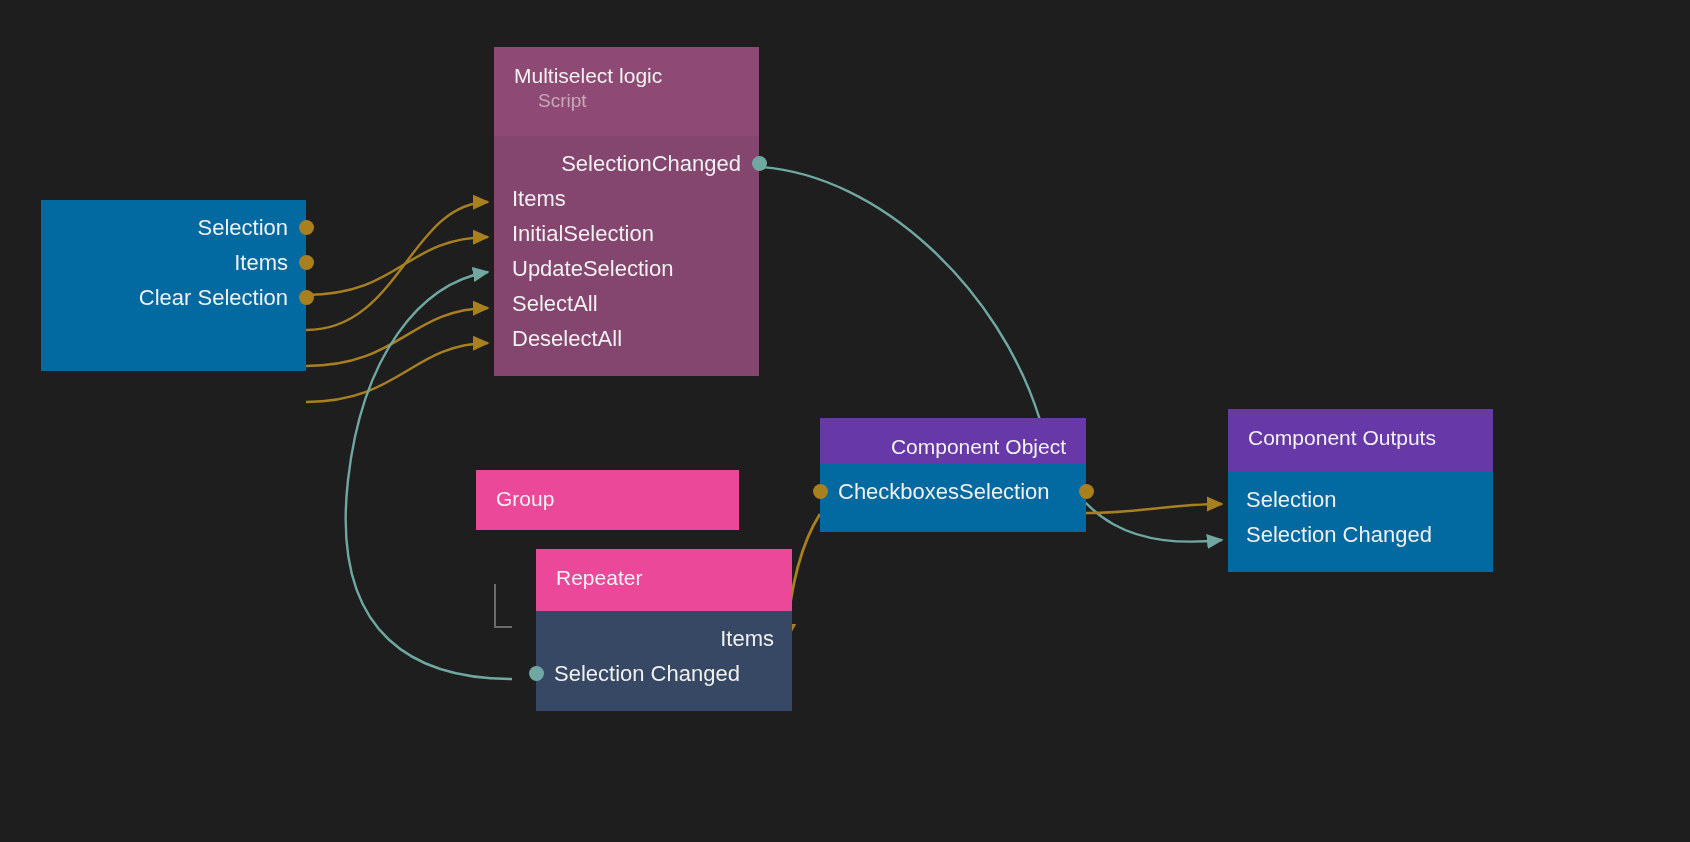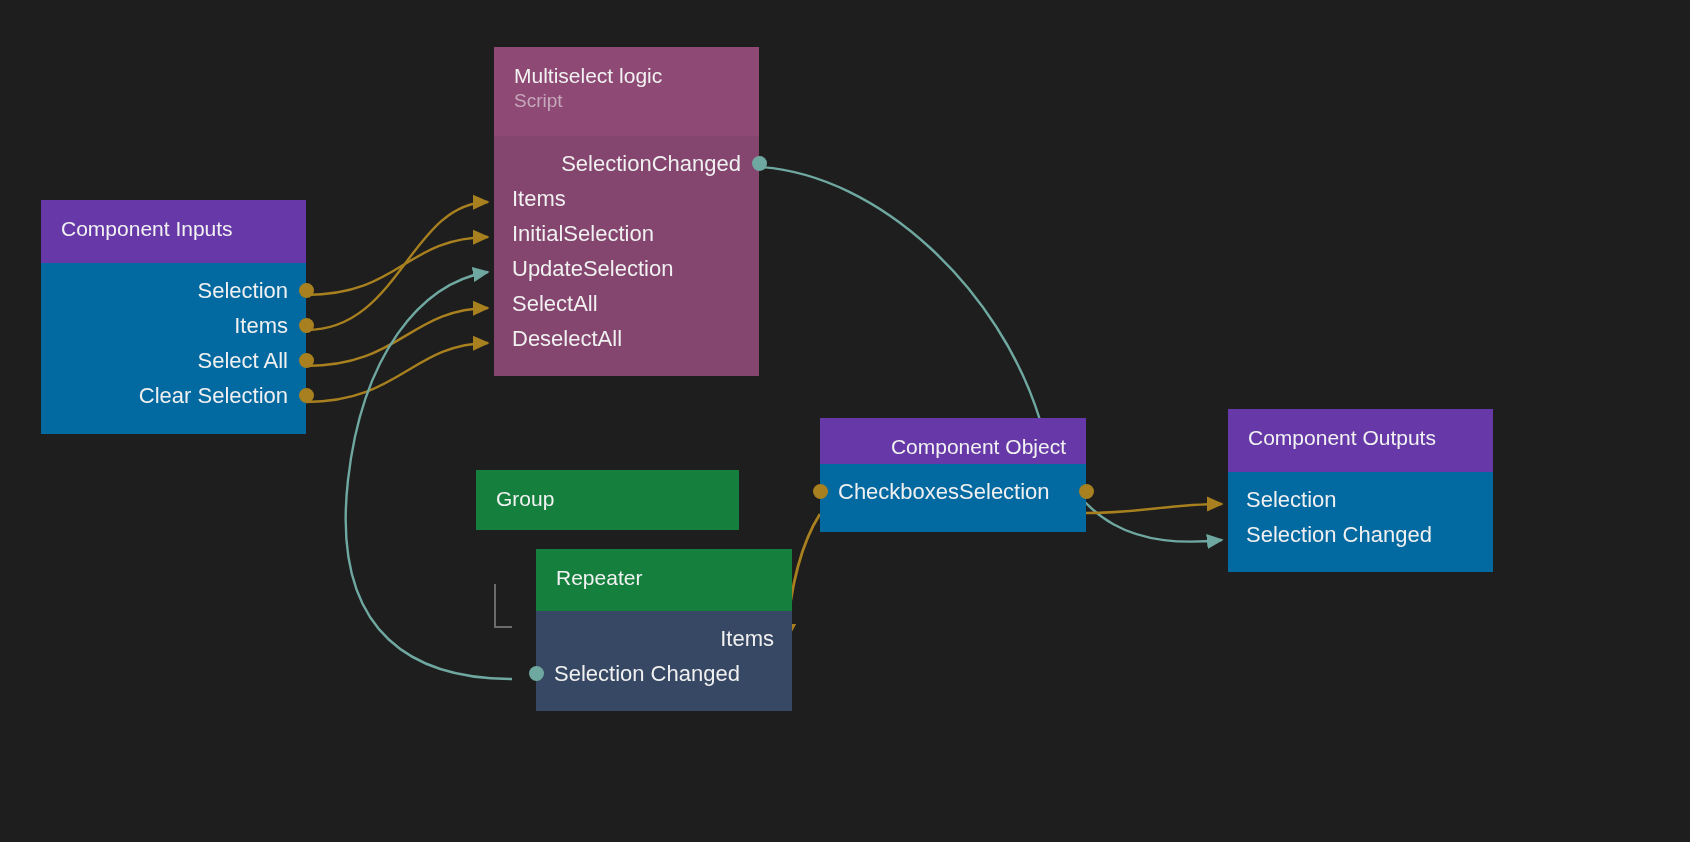--- a/index.html
+++ b/index.html
@@ -38,20 +38,21 @@
     font-size: 21px;
     line-height: 26px;
     color: #f2f2f2;
     white-space: nowrap;
   }
   .node-subtitle {
     font-size: 19px;
     line-height: 24px;
     color: #c6a8bb;
     white-space: nowrap;
+    margin-left: 24px;
   }
   .node-body {
     box-sizing: border-box;
     position: relative;
     padding: 10px 0 14px 0;
   }
   .port-row {
     position: relative;
     height: 35px;
     display: flex;
@@ -90,21 +91,21 @@
 
   
   .n-script .node-header { background: #8e4a75; }
   .n-script .node-body   { background: #84456f; }
 
   
   .n-purple .node-header { background: #6739a8; }
   .n-purple .node-body   { background: #0369a1; }
 
   
-  .n-blue .node-header { background: #15803d; }
+  .n-blue .node-header { background: #ec4899; }
   .n-blue .node-body   { background: #364863; }
 
   .group-bracket {
     position: absolute;
     border-left: 2px solid #6b6b6b;
     border-bottom: 2px solid #6b6b6b;
   }
 </style>
 </head>
 <body>
@@ -132,34 +133,27 @@
     <path d="M 512 679 C 420 679 330 640 348 480 C 362 356 420 283 488 272" fill="none" stroke="#6fa8a0" stroke-width="2.4" marker-end="url(#arrow-teal)"></path>
 
     <path d="M 760 167 C 880 175 1000 290 1040 420 C 1075 530 1140 548 1222 540" fill="none" stroke="#6fa8a0" stroke-width="2.4" marker-end="url(#arrow-teal)"></path>
 
     <path d="M 1086 513 C 1140 513 1170 504 1222 504" fill="none" stroke="#a8801f" stroke-width="2.4" marker-end="url(#arrow-gold)"></path>
 
     <path d="M 820 514 C 800 545 790 590 786 641" fill="none" stroke="#a8801f" stroke-width="2.8" marker-end="url(#arrow-gold)"></path>
   </svg>
 
   <div class="node n-purple" style="left:41px; top:200px; width:265px;">
-    <div class="node-header" style="height:63px;">
-      <div class="node-title">Component Inputs</div>
-    </div>
     <div class="node-body" style="height:171px;">
       <div class="port-row out">
         <span class="port-label">Selection</span>
         <span class="dot right" style="background:#a8801f;"></span>
       </div>
       <div class="port-row out">
         <span class="port-label">Items</span>
-        <span class="dot right" style="background:#a8801f;"></span>
-      </div>
-      <div class="port-row out">
-        <span class="port-label">Select All</span>
         <span class="dot right" style="background:#a8801f;"></span>
       </div>
       <div class="port-row out">
         <span class="port-label">Clear Selection</span>
         <span class="dot right" style="background:#a8801f;"></span>
       </div>
     </div>
   </div>
 
   <div class="node n-script" style="left:494px; top:47px; width:265px;">

